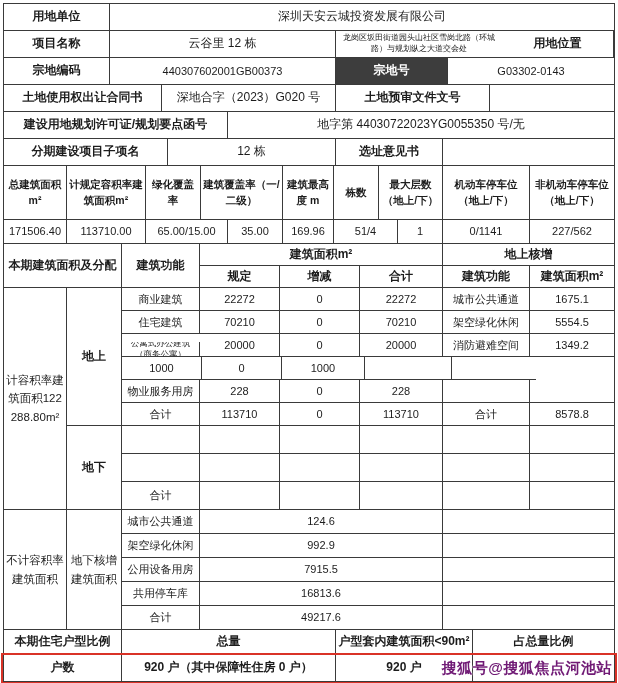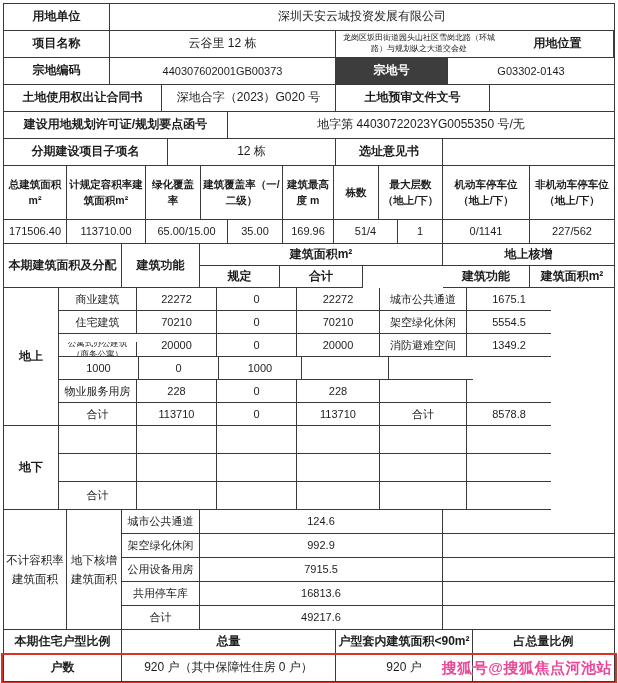--- a/index.html
+++ b/index.html
@@ -4,32 +4,32 @@
 <style>
   html,body{margin:0;padding:0;background:#fff;}
   body{width:618px;height:683px;position:relative;font-family:"Liberation Sans","DejaVu Sans",sans-serif;color:#1c1c1c;}
   .page{position:relative;width:618px;height:683px;overflow:hidden;}
   .sheet{width:610px;margin:3px auto 0 auto;border:1px solid #3a3a3a;background:#fff;}
   .r{display:flex;align-items:stretch;}
   .st{display:flex;flex-direction:column;}
   .c{box-sizing:border-box;flex:none;display:flex;align-items:center;justify-content:center;text-align:center;
      border-right:1px solid #3a3a3a;border-bottom:1px solid #3a3a3a;font-size:12px;line-height:1.3;padding:1px 2px;overflow:hidden;}
   .nr{border-right:none;}
-  .nb{border-bottom:none;}
+  .nb{border-bottom:none;font-weight:bold;}
   .lab{font-weight:600;}
   .num{font-size:11px;}
   .hdr{font-size:10.5px;line-height:1.45;font-weight:600;}
   .tiny{font-size:8px;line-height:1.35;}
   .sm{font-size:8.5px;line-height:1.3;margin-top:8px;}
   .brk{word-break:break-all;font-size:11.5px;line-height:1.6;}
   .dark{background:#3d3d3d;color:#ffffff;}
   .nowrap{white-space:nowrap;}
   .redwrap{position:relative;}
   .red-outline{position:absolute;left:-3px;right:-3px;top:-1px;bottom:-3px;border:2px solid #d93227;pointer-events:none;z-index:6;}
-  .watermark{position:absolute;right:6px;bottom:5px;font-size:15px;font-weight:700;color:#ec4899;z-index:7;
+  .watermark{position:absolute;right:6px;bottom:5px;font-size:15px;font-weight:700;color:#701a75;z-index:7;
      text-shadow:0 0 2px #fff,0 0 2px #fff;letter-spacing:0.5px;}
 </style>
 </head>
 <body>
 
 <div class="page">
   <div class="sheet">
 
     <div class="r" style="height:27px">
       <div class="c lab" style="width:106px">用地单位</div>
@@ -93,33 +93,35 @@
       <div class="c num nr" style="width:84px">227/562</div>
     </div>
 
     <div class="r" style="height:44px">
       <div class="c lab" style="width:118px">本期建筑面积及分配</div>
       <div class="c lab" style="width:78px">建筑功能</div>
       <div class="st" style="width:243px">
         <div class="c lab" style="height:22px">建筑面积m²</div>
         <div class="r" style="height:22px">
           <div class="c lab" style="width:80px">规定</div>
+          <div class="c lab" style="width:80px">增减</div>
           <div class="c lab" style="width:83px">合计</div>
         </div>
       </div>
       <div class="st" style="width:171px">
         <div class="c lab nr" style="height:22px">地上核增</div>
         <div class="r" style="height:22px">
           <div class="c lab" style="width:87px">建筑功能</div>
           <div class="c lab nr" style="width:84px">建筑面积m²</div>
         </div>
       </div>
     </div>
 
     <div class="r">
+      <div class="c brk" style="width:63px;height:222px">计容积率建筑面积122288.80m²</div>
       <div class="st" style="width:55px">
         <div class="c lab" style="height:138px">地上</div>
         <div class="c lab" style="height:84px">地下</div>
       </div>
       <div class="st" style="width:492px">
 
         <div class="r" style="height:23px">
           <div class="c num" style="width:78px">商业建筑</div>
           <div class="c num" style="width:80px">22272</div>
           <div class="c num" style="width:80px">0</div>

